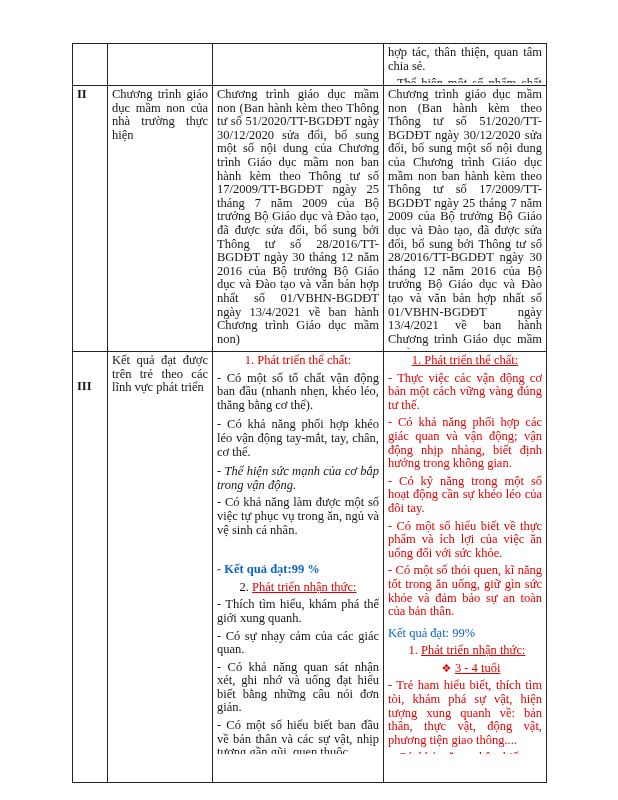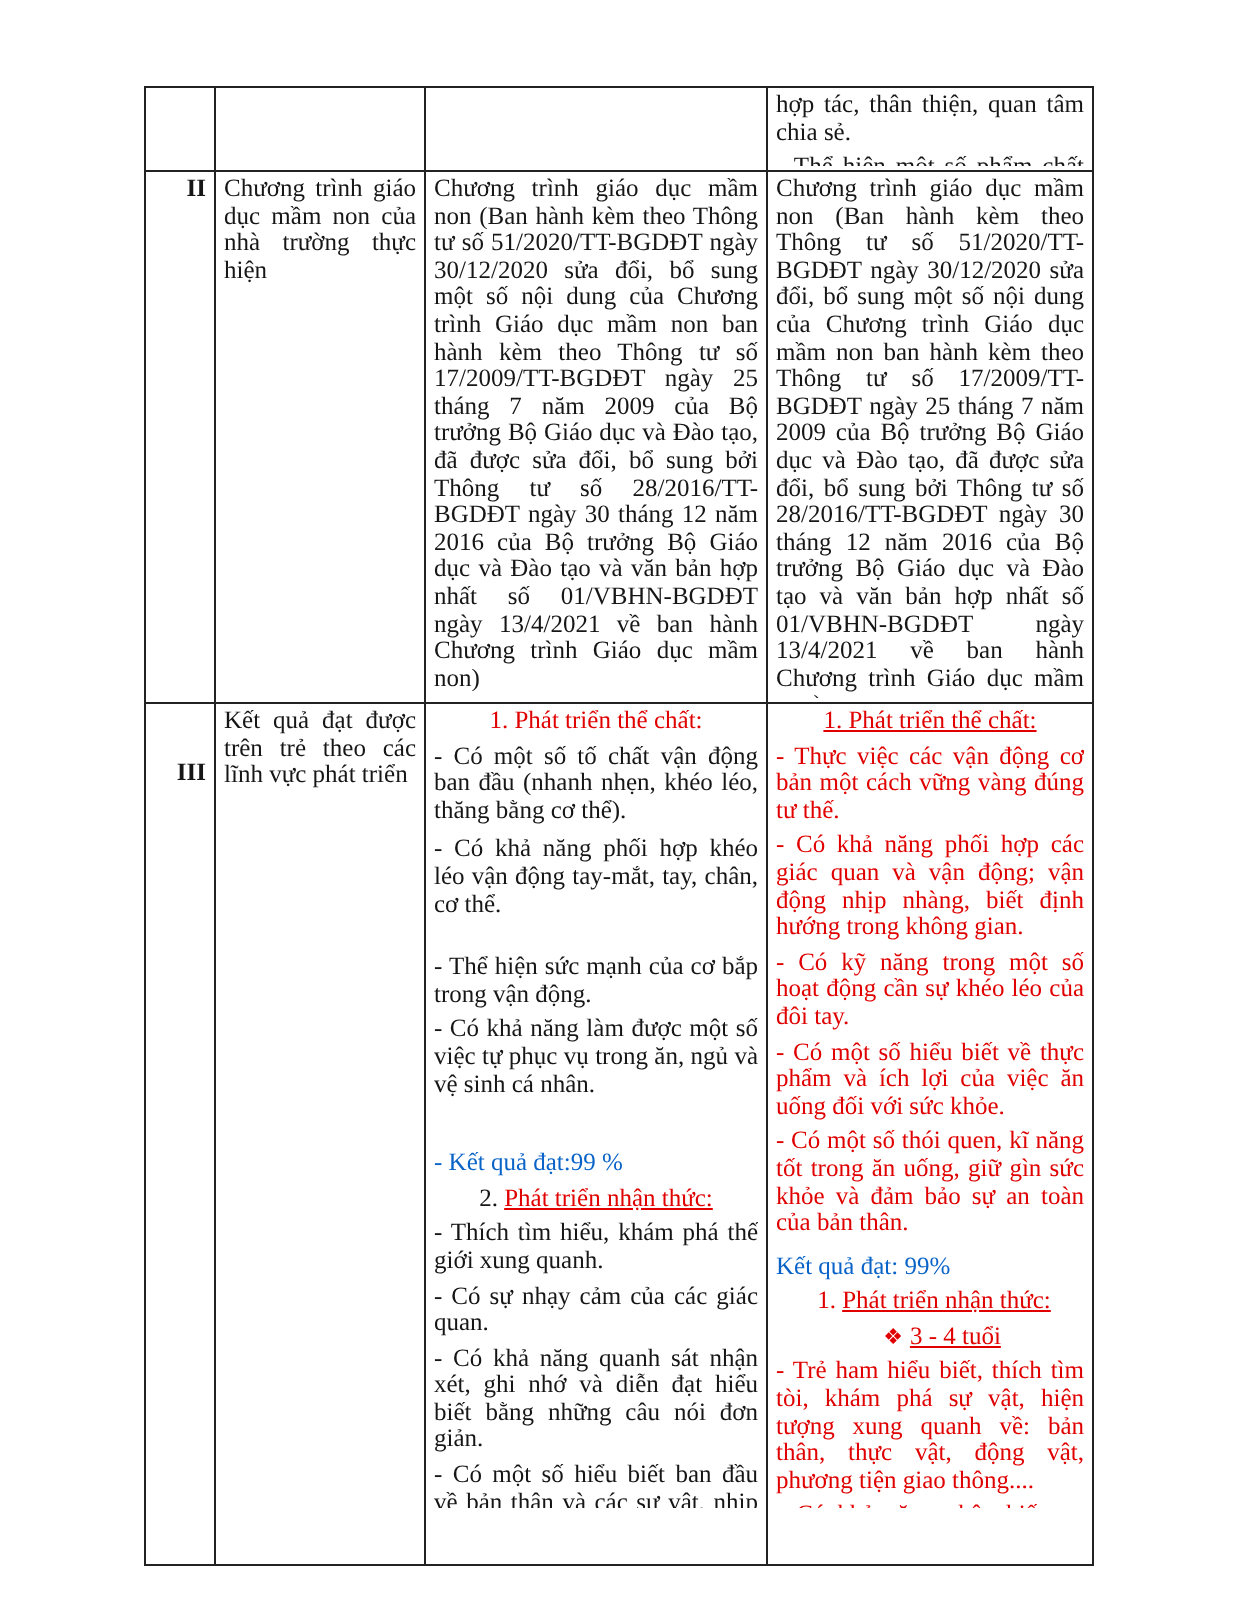--- a/index.html
+++ b/index.html
@@ -26,21 +26,21 @@
   table.doc td{
     border:1px solid var(--border);
     vertical-align:top;
     padding:2px 4px;
     font-size:12.5px;
     line-height:13.6px;
     color:var(--ink);
   }
   .cw{overflow:hidden;}
   .cw.mid{display:flex;flex-direction:column;justify-content:flex-start;}
-  .c-num{text-align:right;font-weight:bold;font-size:13px;margin-left:20px;}
+  .c-num{text-align:left;font-weight:bold;font-size:13px;margin-left:20px;}
   .para{margin:0 0 4px 0;text-align:justify;}
   .para.heading{text-align:center;}
   .s-k{color:var(--ink);}
   .s-r{color:var(--red);}
   .s-ru{color:var(--red);text-decoration:underline;}
   .s-b{color:var(--blue);}
   .sym{font-family:"DejaVu Sans",sans-serif;font-size:11px;}
 </style>
 </head>
 <body>
@@ -98,27 +98,27 @@
           <td class="c-label">
             <div class="cw" style="height: 400px;">
               <p class="para"><span class="s-k">Kết quả đạt được trên trẻ theo các lĩnh vực phát triển</span></p>
             </div>
           </td>
           <td class="c-body">
             <div class="cw" style="height: 400px;">
               <p class="para heading"><span class="s-r">1. Phát triển thể chất:</span></p>
               <p class="para"><span class="s-k">- Có một số tố chất vận động ban đầu (nhanh nhẹn, khéo léo, thăng bằng cơ thể).</span></p>
               <p class="para" style="margin-top: 6px;"><span class="s-k">- Có khả năng phối hợp khéo léo vận động tay-mắt, tay, chân, cơ thể.</span></p>
-              <p class="para" style="margin-top: 18px;"><span class="s-k">- Thể hiện sức mạnh của cơ bắp trong vận động.</span></p>
+              <p class="para" style="margin-top: 6px; font-style: italic;"><span class="s-k">- Thể hiện sức mạnh của cơ bắp trong vận động.</span></p>
               <p class="para"><span class="s-k">- Có khả năng làm được một số việc tự phục vụ trong ăn, ngủ và vệ sinh cá nhân.</span></p>
-              <p class="para" style="margin-top: 26px;"><span class="s-b">- Kết quả đạt:99 %</span></p>
+              <p class="para" style="margin-top: 26px; font-weight: bold;"><span class="s-b">- Kết quả đạt:99 %</span></p>
               <p class="para heading"><span class="s-k">2. </span><span class="s-ru">Phát triển nhận thức:</span></p>
               <p class="para"><span class="s-k">- Thích tìm hiểu, khám phá thế giới xung quanh.</span></p>
               <p class="para"><span class="s-k">- Có sự nhạy cảm của các giác quan.</span></p>
-              <p class="para"><span class="s-k">- Có khả năng quanh sát nhận xét, ghi nhớ và diễn đạt hiểu biết bằng những câu nói đơn giản.</span></p>
+              <p class="para"><span class="s-k">- Có khả năng quan sát nhận xét, ghi nhớ và uống đạt hiểu biết bằng những câu nói đơn giản.</span></p>
               <p class="para"><span class="s-k">- Có một số hiểu biết ban đầu về bản thân và các sự vật, nhịp tượng gần gũi, quen thuộc.</span></p>
             </div>
           </td>
           <td class="c-body">
             <div class="cw" style="height: 400px;">
               <p class="para heading"><span class="s-ru">1. Phát triển thể chất:</span></p>
               <p class="para"><span class="s-r">- Thực việc các vận động cơ bản một cách vững vàng đúng tư thế.</span></p>
               <p class="para"><span class="s-r">- Có khả năng phối hợp các giác quan và vận động; vận động nhịp nhàng, biết định hướng trong không gian.</span></p>
               <p class="para"><span class="s-r">- Có kỹ năng trong một số hoạt động cần sự khéo léo của đôi tay.</span></p>
               <p class="para"><span class="s-r">- Có một số hiểu biết về thực phẩm và ích lợi của việc ăn uống đối với sức khỏe.</span></p>

